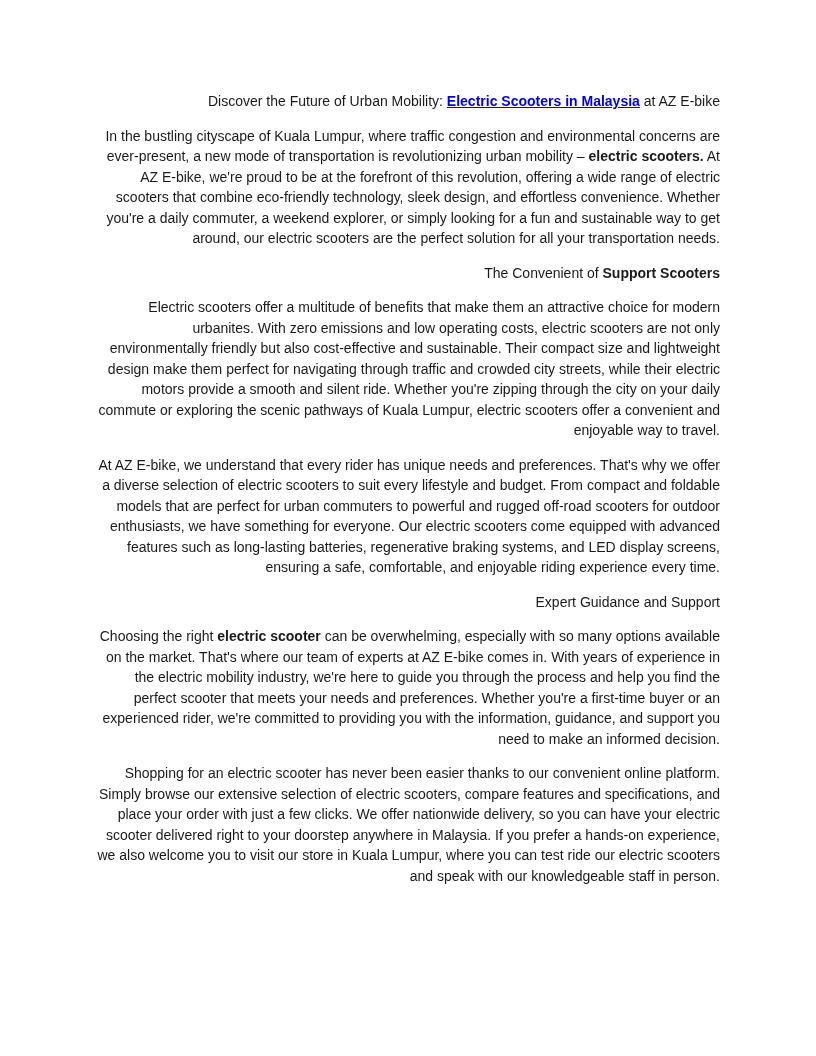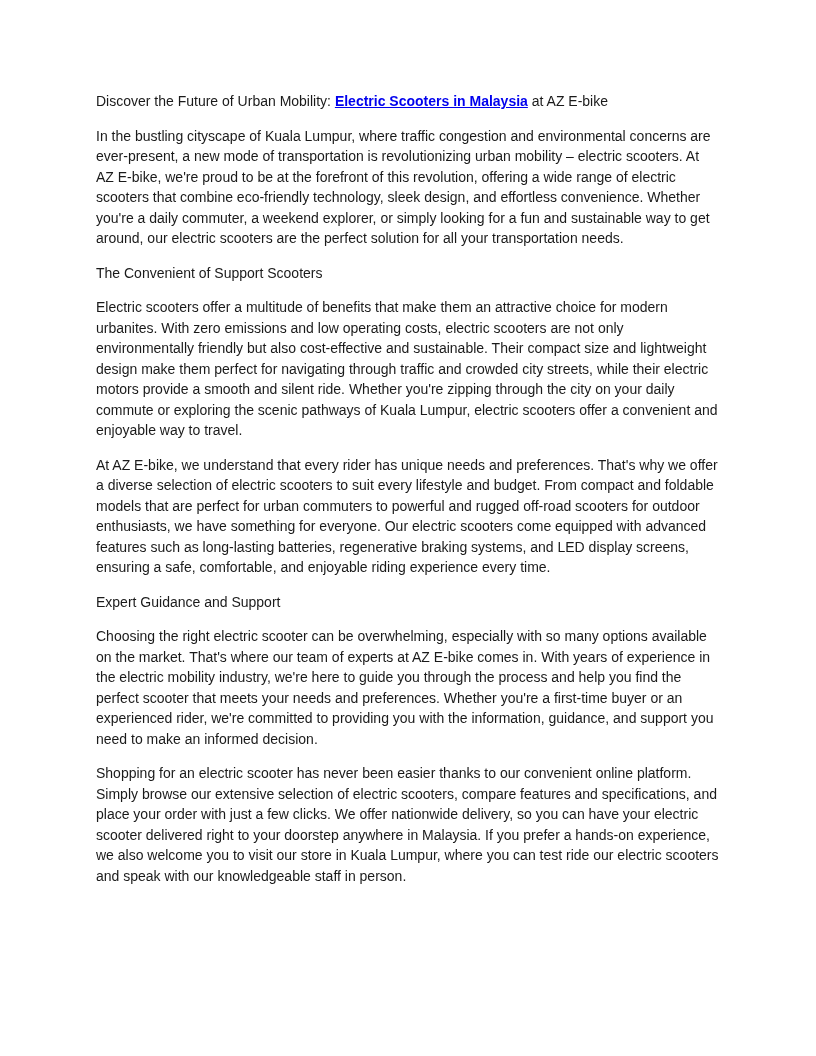--- a/index.html
+++ b/index.html
@@ -20,23 +20,24 @@
     left: 96px;
     top: 91px;
     width: 624px;
     color: var(--text-color, #1a1a1a);
     font-size: 14px;
     line-height: 20.5px;
   }
   .para {
     margin: 0 0 14px 0;
     padding: 0;
+    text-align: right;
   }
   .bold {
-    font-weight: normal;
+    font-weight: bold;
   }
   a.doc-link {
     color: var(--link-color, #0000EE);
     text-decoration: underline;
     font-weight: bold;
     cursor: pointer;
   }
 </style>
 </head>
 <body>

